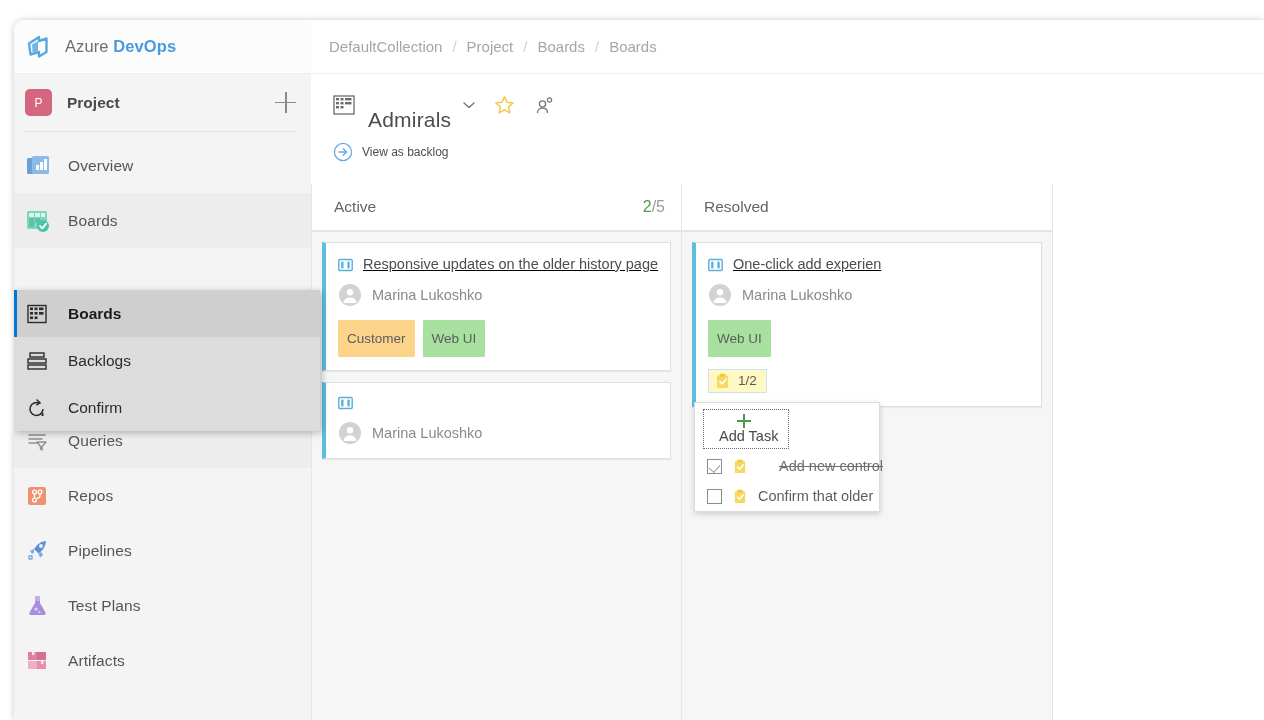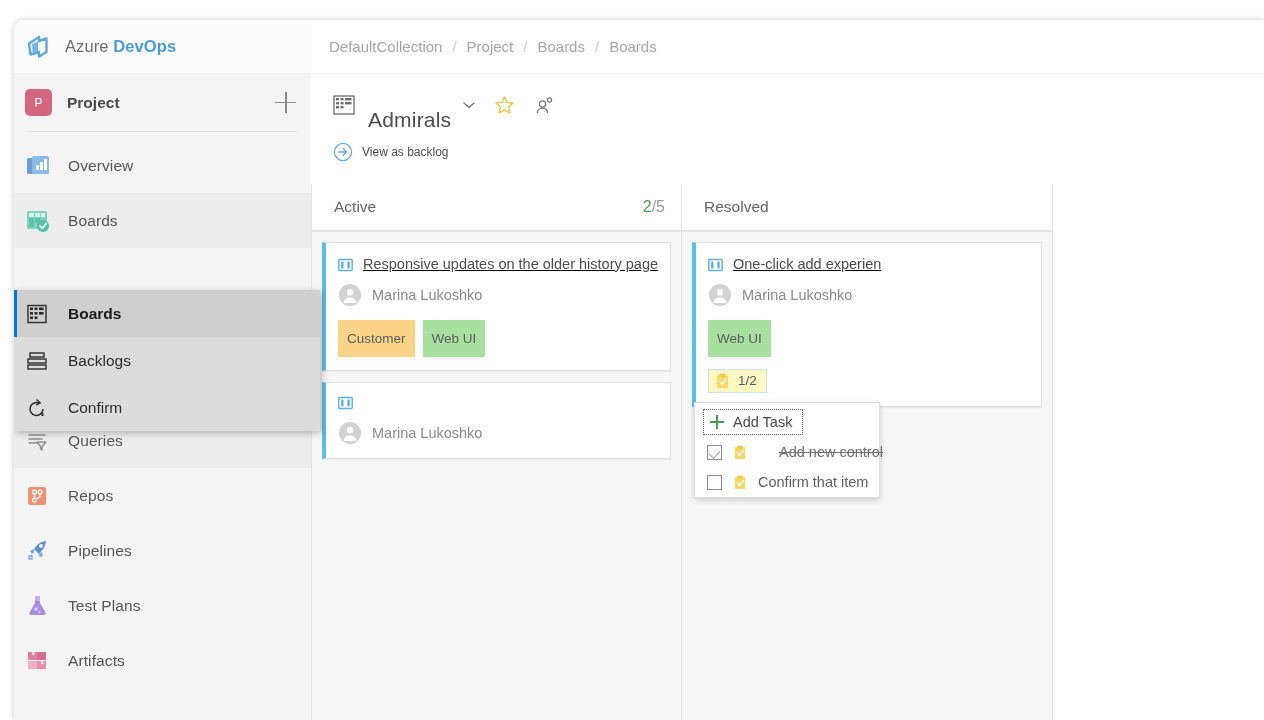--- a/index.html
+++ b/index.html
@@ -184,20 +184,21 @@
   
   .addtask-pop {
     position: absolute; left: 12px; top: 218px; width: 186px;
     background: #fff; border: 1px solid #dcdcdc;
     box-shadow: 0 2px 6px rgba(0,0,0,0.17); z-index: 10;
   }
   .addtask-btn {
     display: flex; align-items: center; margin: 6px 8px 2px 8px;
     border: 1px dotted #6b6b6b; padding: 4px 10px 4px 6px; cursor: pointer;
     width: fit-content;
+    flex-direction: column;
   }
   .plus-g { width: 14px; height: 14px; position: relative; flex: 0 0 14px; }
   .plus-g::before, .plus-g::after { content:""; position:absolute; background:#4c9a4c; }
   .plus-g::before { left: 0; top: 6px; width: 14px; height: 2px; }
   .plus-g::after  { top: 0; left: 6px; height: 14px; width: 2px; }
   .addtask-lbl { margin-left: 9px; font-size: 14.5px; color: #4a4a4a; }
 
   .chk-row { display: flex; align-items: center; padding: 7px 8px 7px 12px; cursor: pointer; }
   .chk-box { width: 15px; height: 15px; border: 1px solid #8c8c8c; flex: 0 0 15px;
              position: relative; background: #fff; }
@@ -556,21 +557,21 @@
 
             <div class="chk-row">
               <span class="chk-box"></span>
               <span class="chk-clip">
                 <svg viewBox="0 0 14 15" width="14" height="15">
                   <rect x="1.8" y="2.2" width="10.4" height="11.8" rx="1" fill="#f7d862"></rect>
                   <rect x="4.3" y="0.7" width="5.4" height="2.8" rx="0.8" fill="#f0c93f"></rect>
                   <path d="M4.4 8l2.2 2.3l3.8-4.5" fill="none" stroke="#fff" stroke-width="1.4" stroke-linecap="round" stroke-linejoin="round"></path>
                 </svg>
               </span>
-              <span class="chk-lbl">Confirm that item</span>
+              <span class="chk-lbl">Confirm that older</span>
             </div>
           </div>
 
         </div>
       </div>
 
     </div>
   </div>
 </div>
 

